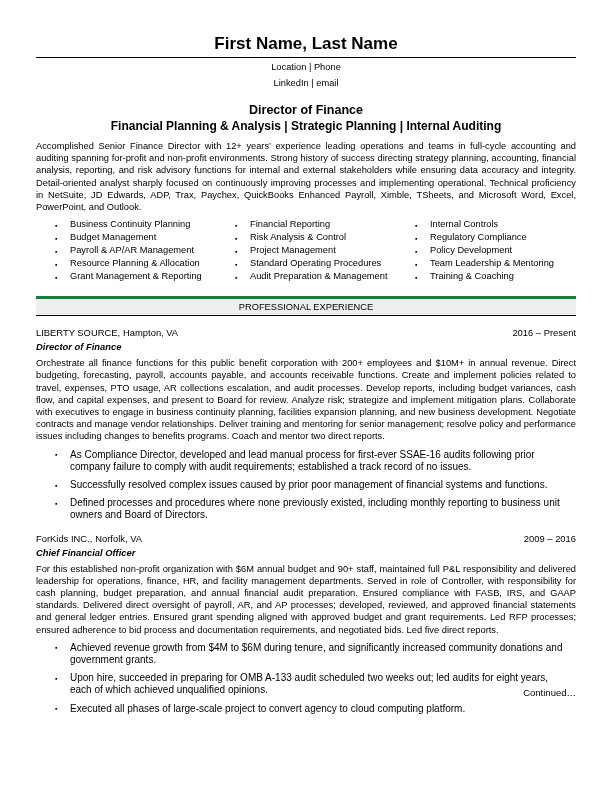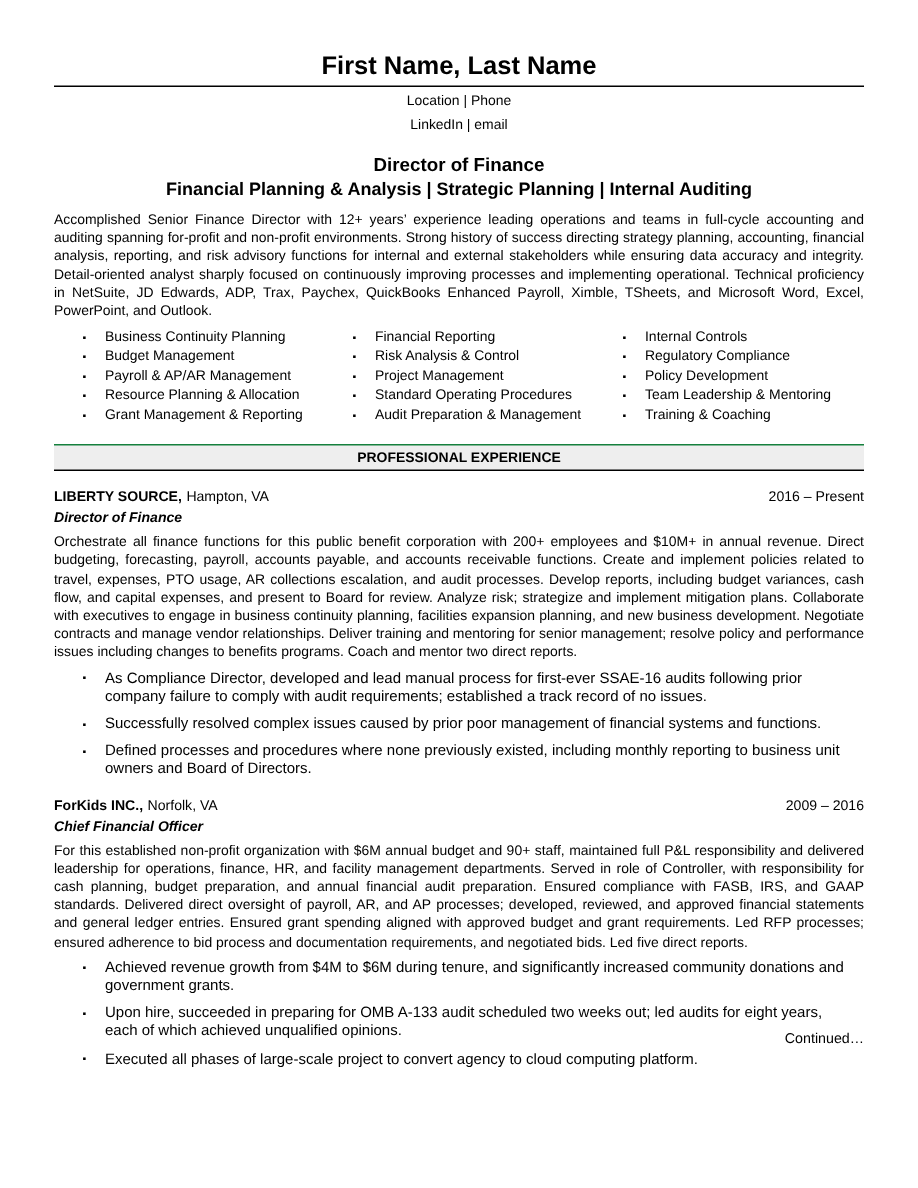--- a/index.html
+++ b/index.html
@@ -17,26 +17,26 @@
   .role { text-align:center; font-weight:bold; font-size:12.5px; line-height:14px; margin-top:14px; }
   .keywords { text-align:center; font-weight:bold; font-size:12px; line-height:12px; margin-top:3px; }
   .summary { font-size:9.3px; line-height:12.2px; text-align:justify; margin-top:8px; }
   .skills { display:grid; grid-template-columns:1fr 1fr 1fr; margin-top:5px; font-size:9.3px; line-height:13px; }
   .bullet-item { position:relative; padding-left:34px; }
   .bullet-item::before {
     content:"▪"; position:absolute; left:19px; top:0.5px; font-size:7px;
   }
   .section-bar {
     margin-top:13px; background:#eeeeee;
-    border-top:1px solid #15803d; border-bottom:1.8px solid #000;
-    text-align:center; font-weight:bold; font-size:9.3px; padding:2.5px 0 3.5px 0;
+    border-top:3px solid #15803d; border-bottom:1.8px solid #000;
+    text-align:center; font-weight:normal; font-size:9.3px; padding:2.5px 0 3.5px 0;
   }
   .job { margin-top:11px; }
   .job-head { display:flex; justify-content:space-between; align-items:baseline; font-size:9.4px; line-height:12px; }
-  .company { font-weight:bold; }
+  .company { font-weight:normal; }
   .job-location { margin-left:3px; }
   .job-dates { white-space:nowrap; }
   .job-title { font-weight:bold; font-style:italic; font-size:9.4px; line-height:12px; margin-top:2px; }
   .job-desc { font-size:9.3px; line-height:12.2px; text-align:justify; margin-top:4px; }
   .job-bullets { margin-top:2px; }
   .job-bullet { font-size:10px; line-height:12.2px; margin-top:6px; padding-right:6px; }
   .continued { position:absolute; right:36px; bottom:30px; font-size:9.5px; }
 </style>
 </head>
 <body>

